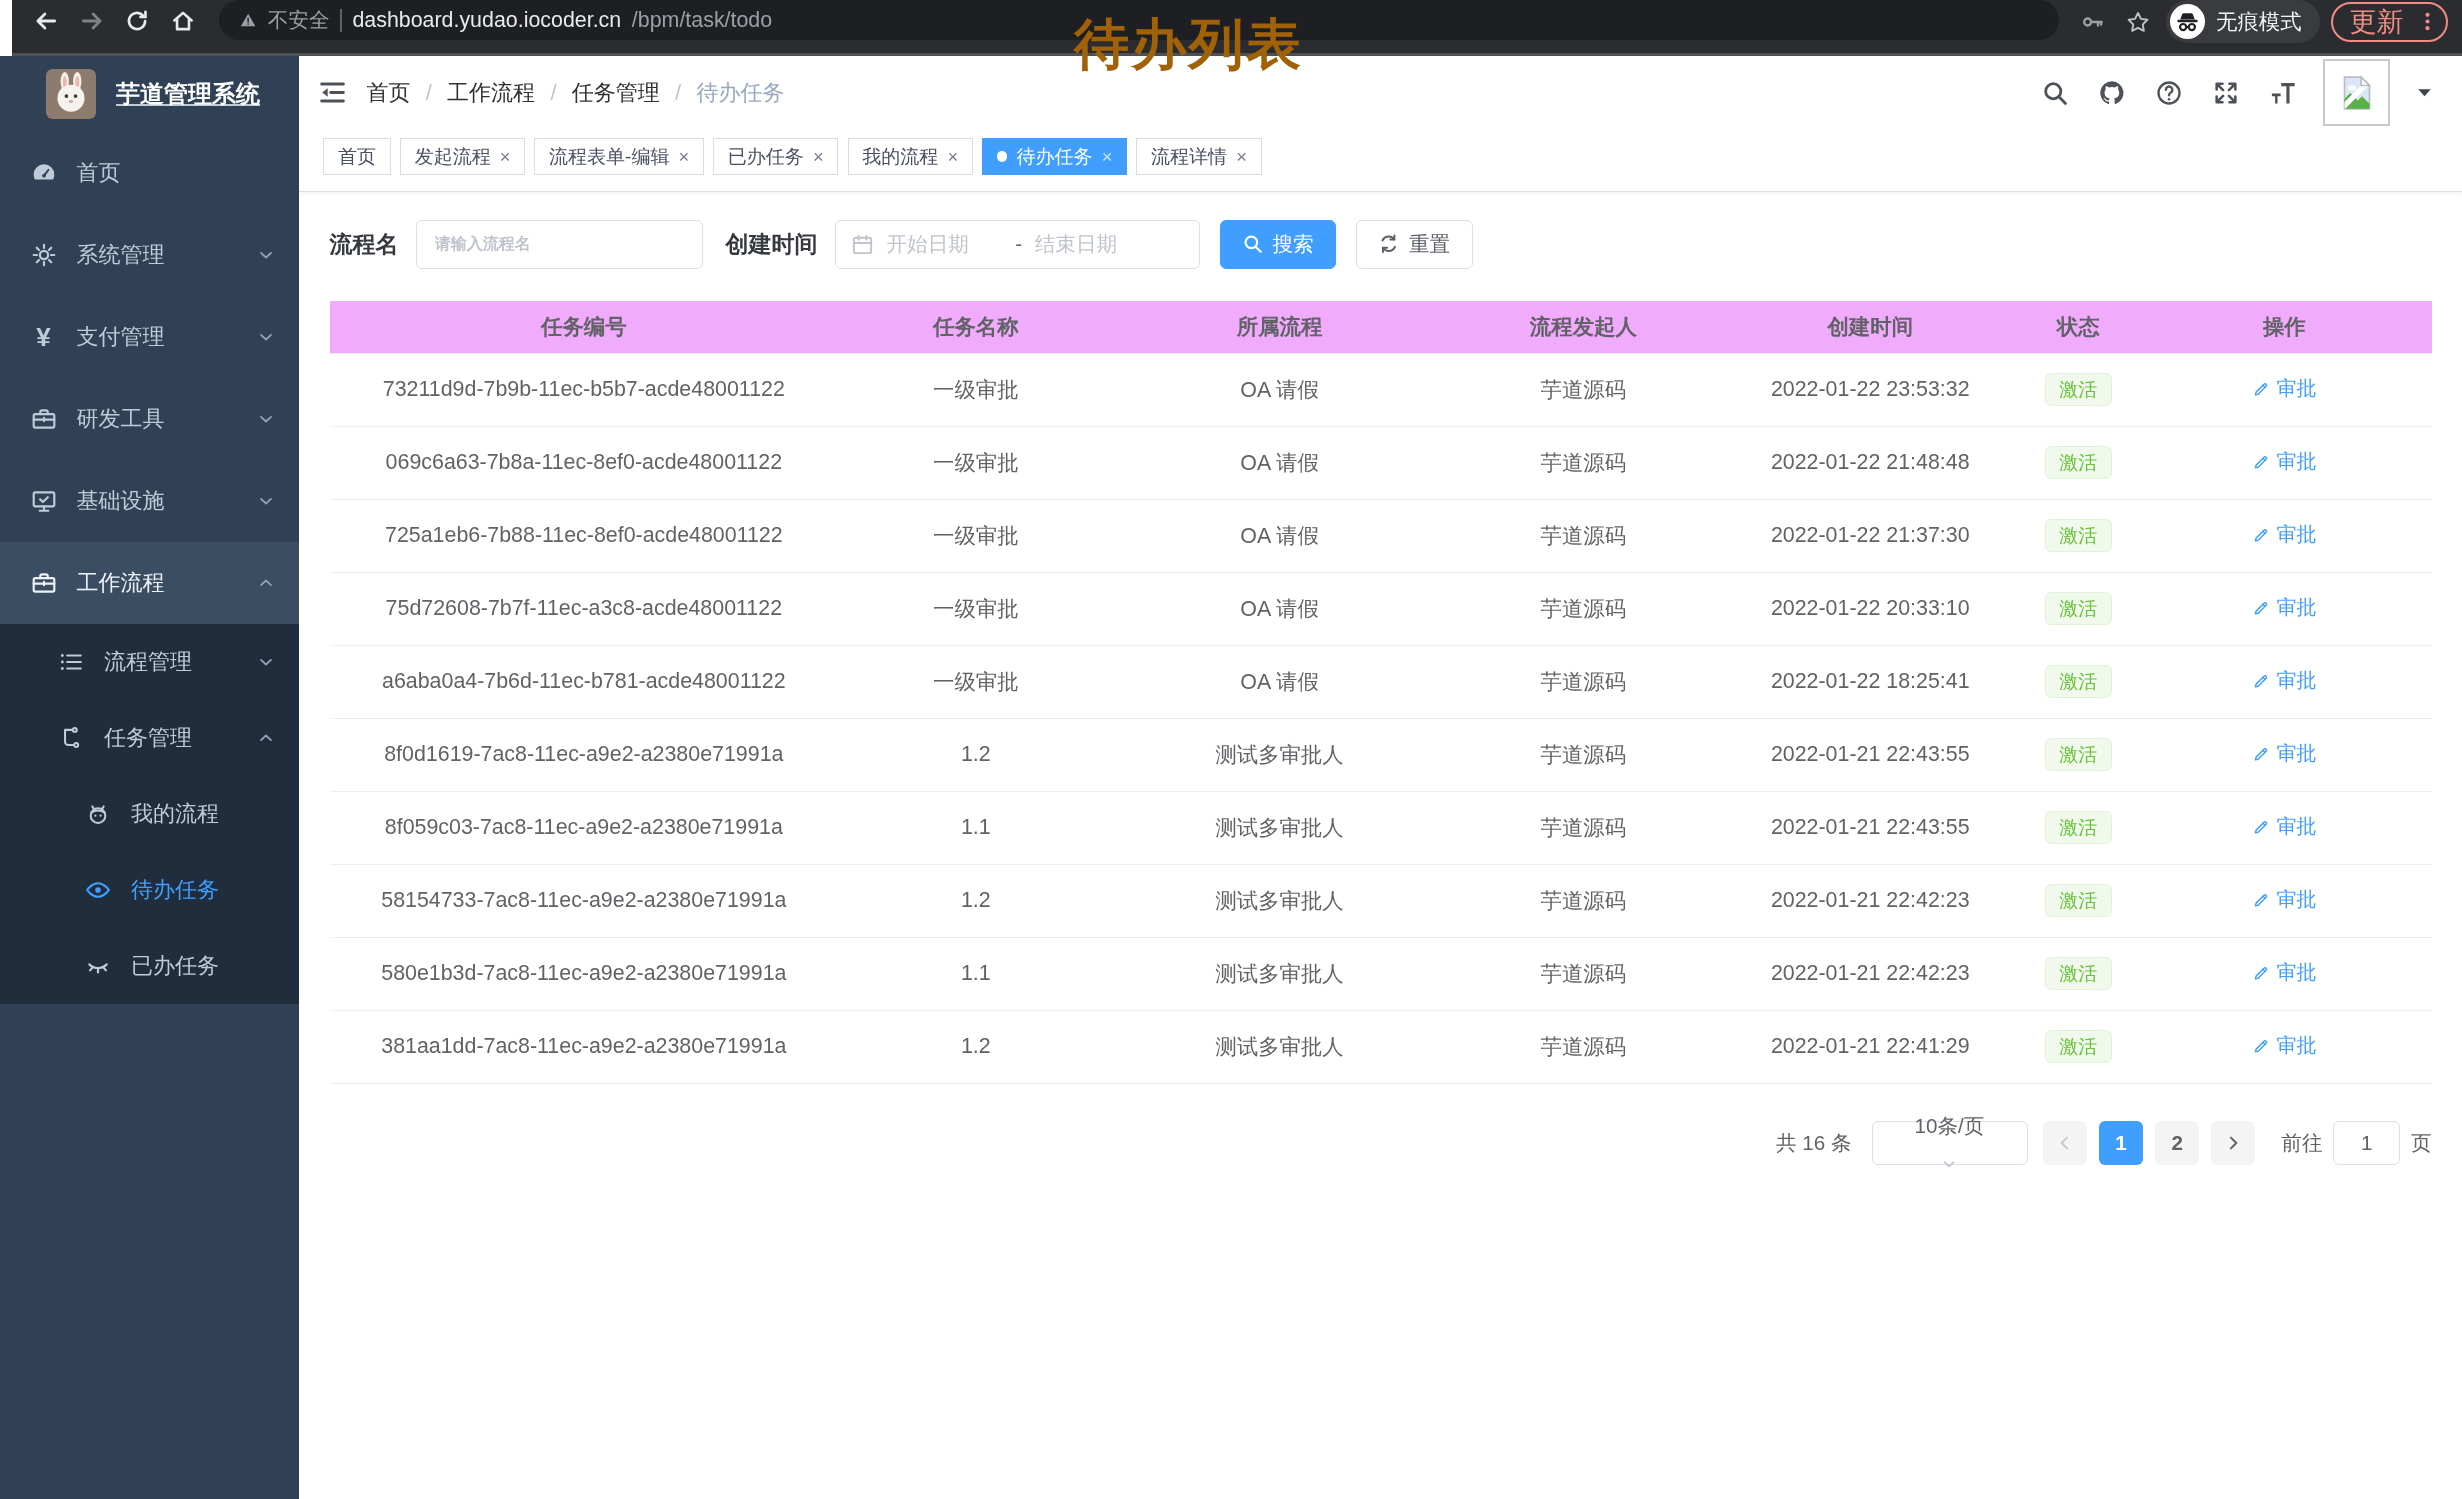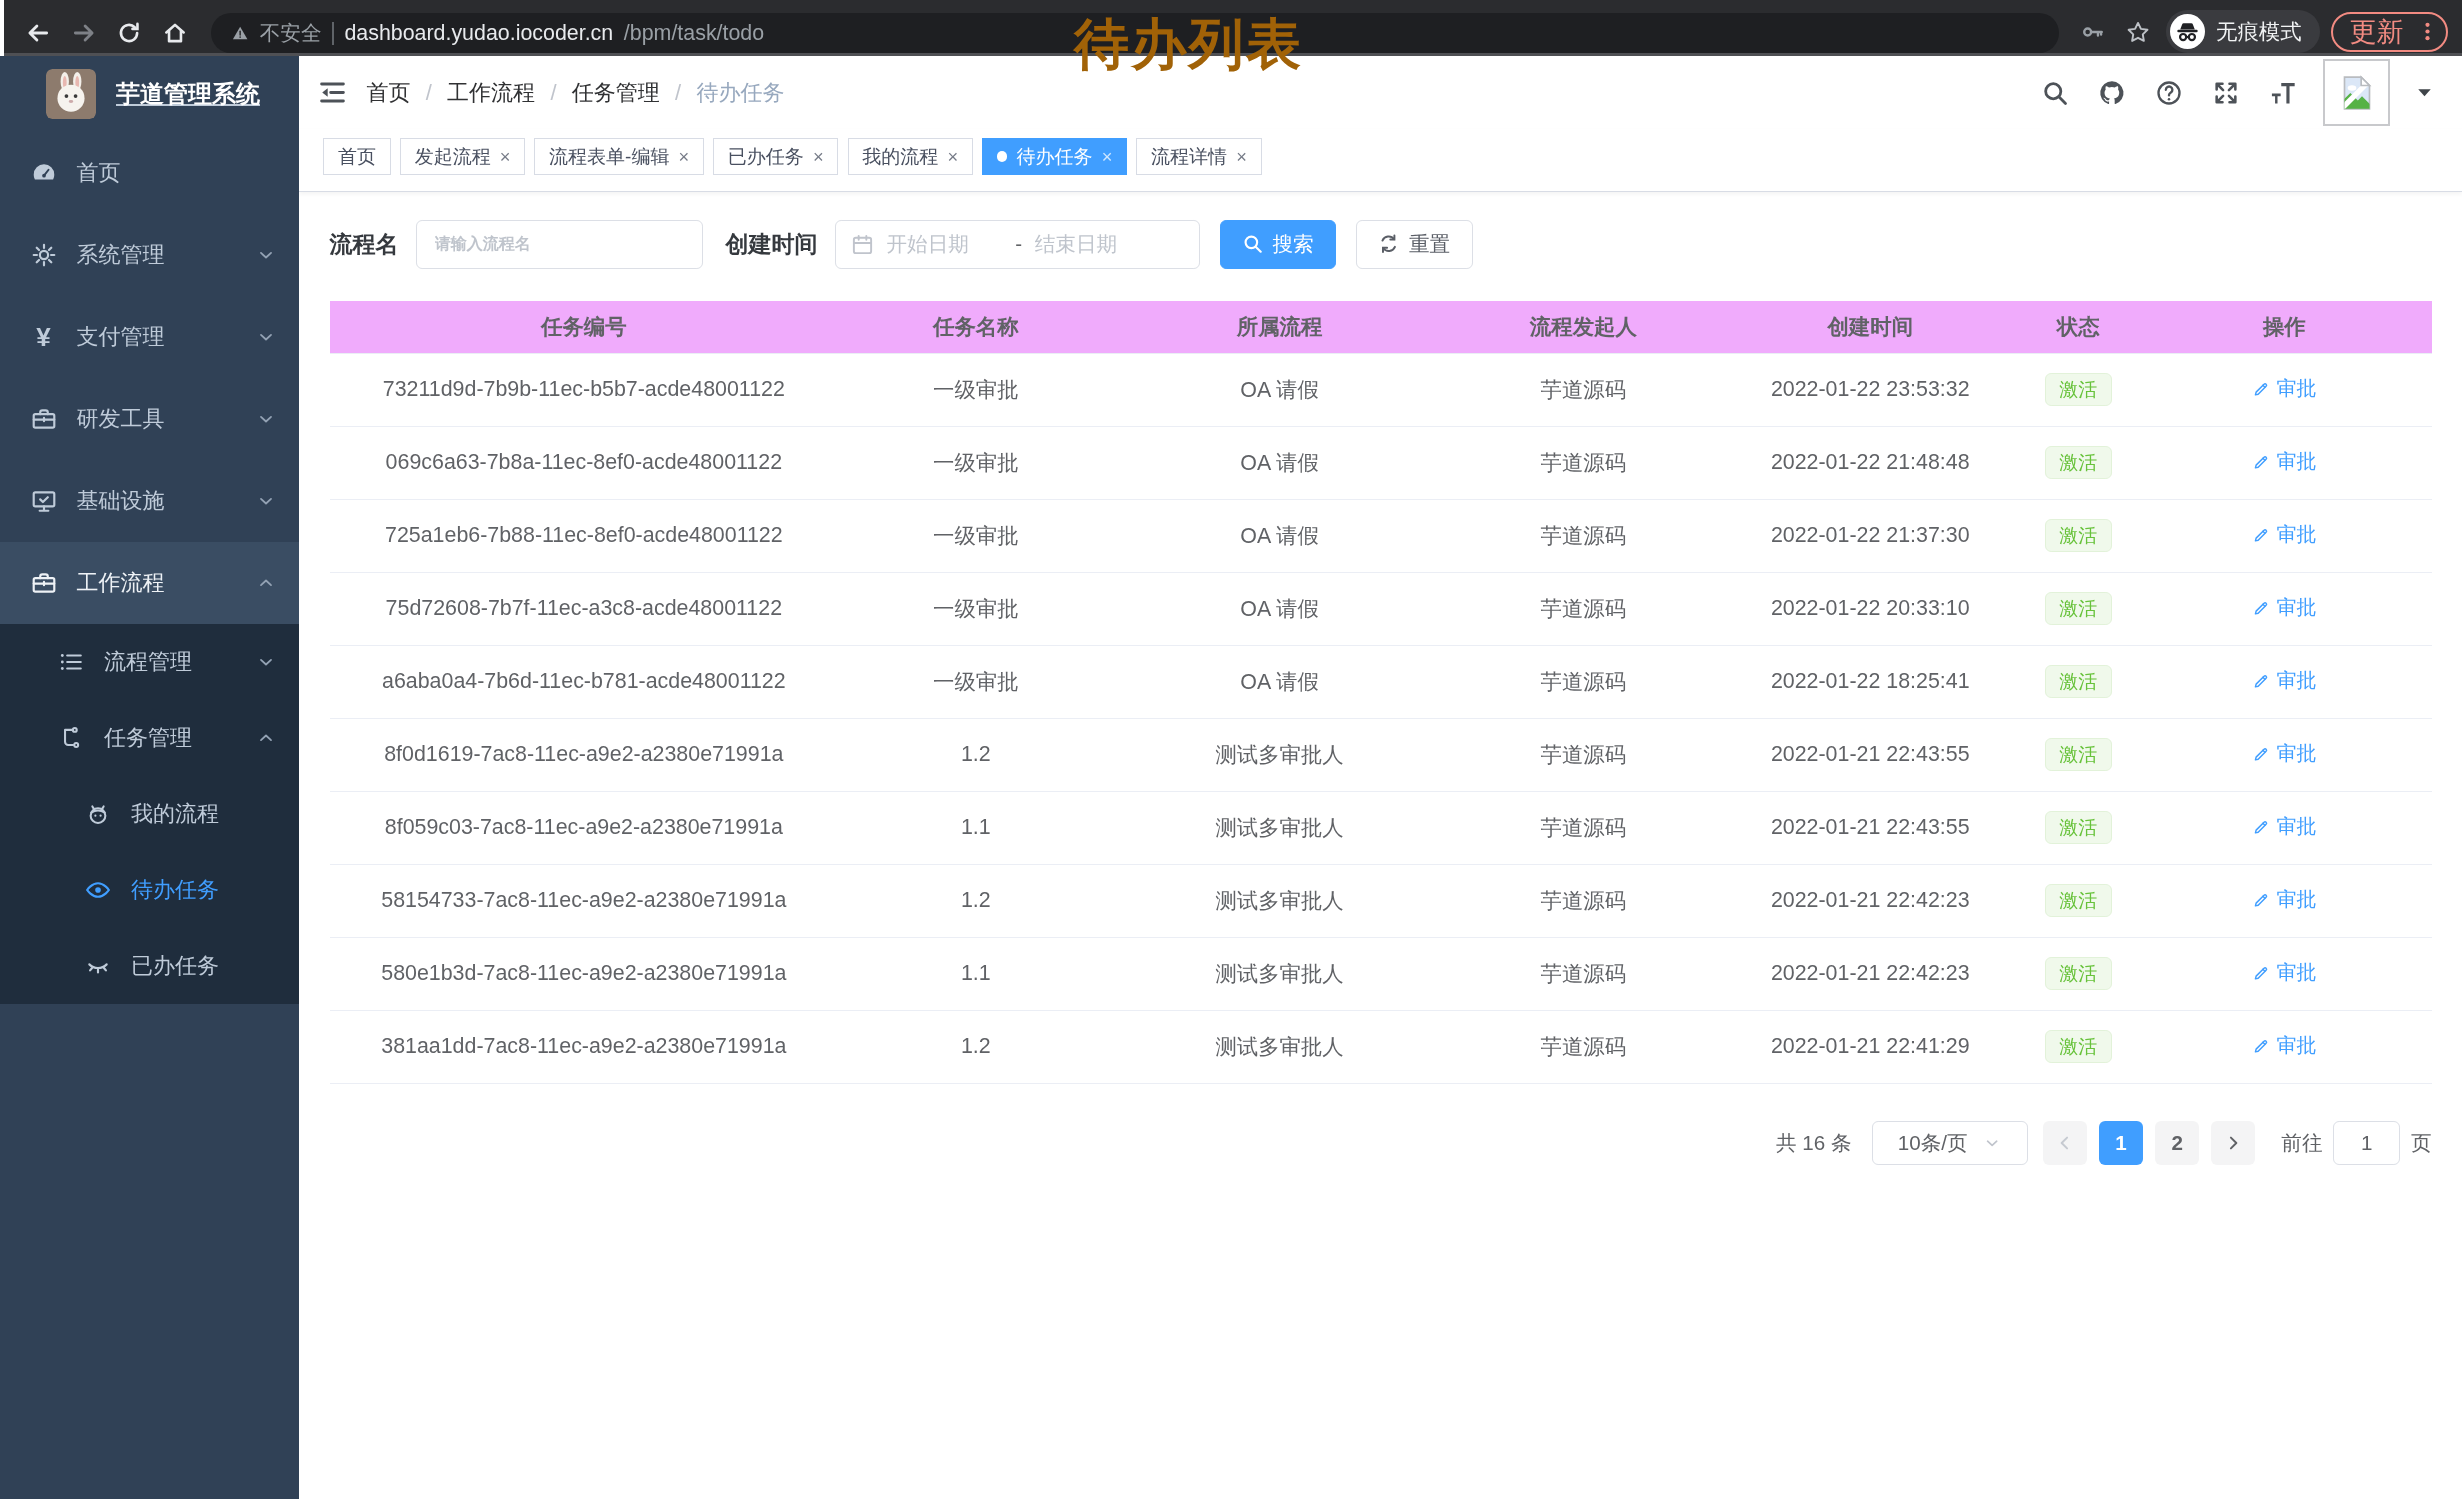--- a/index.html
+++ b/index.html
@@ -3,22 +3,22 @@
 <meta charset="utf-8">
 <style>
   html,body{margin:0;padding:0;background:#fff;}
   .screen{position:relative;width:2462px;height:1500px;overflow:hidden;background:#fff;
           font-family:"Liberation Sans","DejaVu Sans",sans-serif;-webkit-font-smoothing:antialiased;}
   .icon{display:inline-flex;width:26px;height:26px;flex:none;align-items:center;justify-content:center;}
   .icon svg{width:100%;height:100%;}
   .icon.sm{width:18.3px;height:18.3px;}
 
   
-  .chrome{position:absolute;top:0;left:4px;right:0;height:53px;background:#2b2c2f;
-          border-bottom:3.1px solid #4f5054;display:flex;align-items:flex-end;padding:0 13.7px;gap:4.6px;z-index:5;}
+  .chrome{position:absolute;top:0;left:12px;right:0;height:53px;background:#2b2c2f;
+          border-bottom:3.1px solid #4f5054;display:flex;align-items:flex-start;padding:0 13.7px;gap:4.6px;z-index:5;}
   .cbtn{width:41px;height:41px;border-radius:50%;display:flex;align-items:center;justify-content:center;
         color:#e8eaed;background:transparent;border:none;cursor:pointer;flex:none;}
   .cbtn.dim{color:#7e8187;}
   .url-pill{flex:1;height:40px;margin:0 10.7px;background:#1e1f22;border-radius:20px;display:flex;
             align-items:center;padding:0 20px;gap:10.7px;min-width:0;cursor:text;}
   .url-pill .sec{color:#9aa0a6;font-size:20.6px;}
   .url-pill .vdiv{width:1.5px;height:23px;background:#5f6368;flex:none;}
   .url-host{color:#e8eaed;font-size:21.4px;white-space:nowrap;}
   .url-path{color:#9aa0a6;font-size:21.4px;white-space:nowrap;}
   .chrome-right{display:flex;align-items:center;gap:10.7px;flex:none;}
@@ -109,21 +109,21 @@
   .badge{display:inline-block;background:#f0f9eb;border:1.5px solid #e2f2d9;color:#67c23a;
          font-size:19px;padding:6.1px 13.7px;border-radius:6.1px;line-height:1;}
   .action{display:inline-flex;align-items:center;gap:6.1px;color:#409eff;font-size:20px;cursor:pointer;}
   .action .icon{color:#409eff;}
 
   
   .pagination{display:flex;justify-content:flex-end;align-items:center;margin-top:37px;
               padding-bottom:46px;font-size:20.6px;color:#606266;}
   .p-total{margin-right:20px;white-space:nowrap;}
   .psize{width:156px;height:44px;box-sizing:border-box;border:1.5px solid #dcdfe6;border-radius:6.1px;
-         display:flex;align-items:center;justify-content:center;gap:15.3px;cursor:pointer;background:#fff;}
+         display:flex;align-items:center;justify-content:center;gap:15.3px;cursor:pointer;background:#fff;flex-direction:column;}
   .psize .icon{width:18.3px;height:18.3px;color:#c0c4cc;}
   .pager{display:flex;align-items:center;gap:12.2px;margin:0 15.3px;}
   .pbtn{min-width:44px;height:44px;border-radius:6.1px;background:#f4f4f5;border:none;color:#606266;
         font-size:20.6px;font-weight:700;display:flex;align-items:center;justify-content:center;cursor:pointer;}
   .pbtn .icon{width:20px;height:20px;}
   .pbtn.disabled{color:#c6cad1;cursor:default;}
   .pbtn.active{background:#409eff;color:#fff;}
   .goto-label{margin-left:10.7px;white-space:nowrap;}
   .goto-input{width:67px;height:44px;box-sizing:border-box;border:1.5px solid #dcdfe6;border-radius:6.1px;
               margin:0 10.7px;text-align:center;font-size:20.6px;color:#606266;outline:none;}

